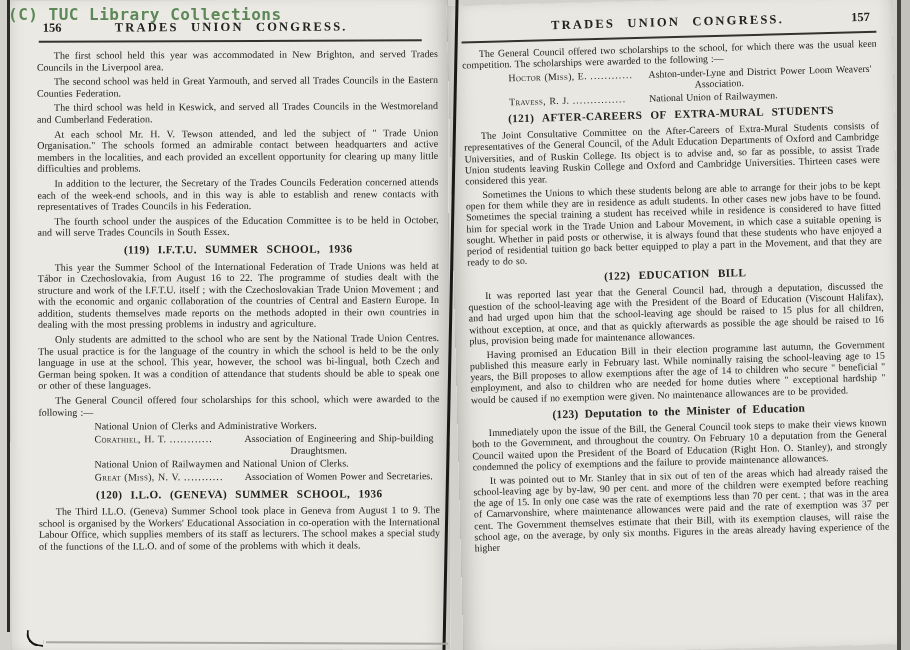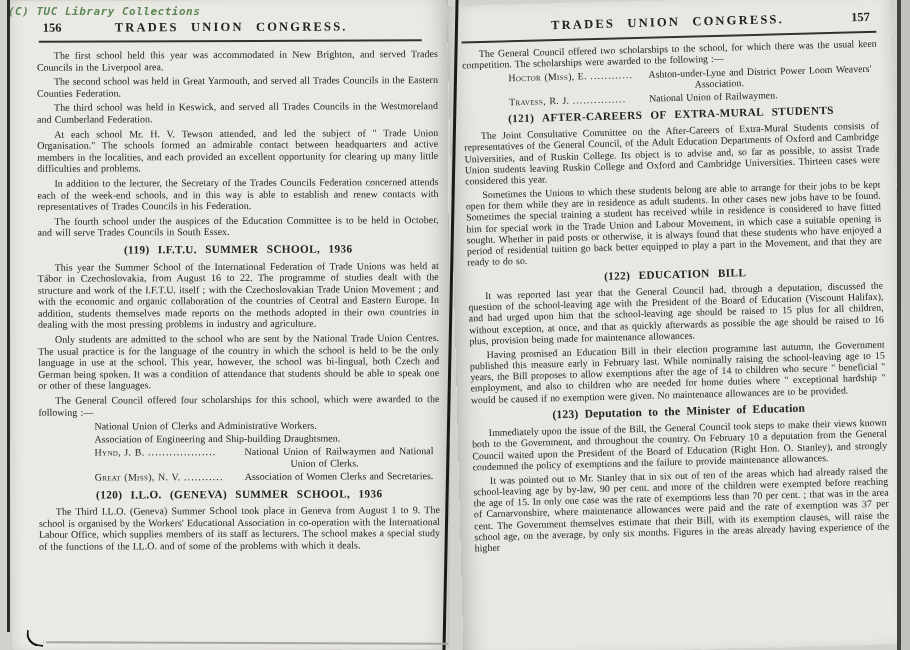--- a/index.html
+++ b/index.html
@@ -10,22 +10,22 @@
   }
   .stage{position:relative;width:910px;height:650px;background:#d2d1cc;overflow:hidden;}
 
   
   .edge-left{position:absolute;left:7px;top:0;width:3px;height:632px;background:#2b2b28;}
   .gutter-line{position:absolute;left:449px;top:-6px;width:2.5px;height:664px;background:#191917;transform:rotate(1.15deg);}
   .edge-right{position:absolute;left:897px;top:0;width:4px;height:650px;background:#45443f;}
   .far-right{position:absolute;left:901px;top:0;width:9px;height:650px;background:#c2c1bc;}
   .watermark{
     position:absolute;left:8px;top:5px;z-index:30;
-    font-family:"DejaVu Sans Mono",monospace;font-size:11px;font-weight:bold;
-    letter-spacing:.5px;color:#4e7d49;opacity:.9;font-style:italic;
+    font-family:"DejaVu Sans Mono",monospace;font-size:16px;font-weight:bold;
+    letter-spacing:.5px;color:#4e7d49;opacity:.9;
   }
   .curl{position:absolute;left:26px;bottom:4px;width:16px;height:13px;z-index:20;
     border:2.5px solid #161614;border-top:none;border-right:none;border-radius:0 0 0 13px;transform:rotate(6deg);}
   .bottom-line{position:absolute;left:46px;bottom:7px;width:402px;height:1.5px;background:#a7a6a1;transform:rotate(.2deg);z-index:19;}
 
   
   .page{position:absolute;top:0;height:650px;color:#23231f;overflow:hidden;}
   .page-left{
     left:10px;width:439px;background:#ebe9e3;transform:rotate(-.25deg);
     box-shadow:inset -18px 0 24px -16px rgba(0,0,0,.28), inset 10px 0 18px -12px rgba(0,0,0,.18);
@@ -88,29 +88,29 @@
       <h2 class="section-heading">(119)  I.F.T.U.  SUMMER  SCHOOL,  1936</h2>
       <p>This year the Summer School of the International Federation of Trade Unions was held at Tábor in Czechoslovakia, from August 16 to 22.  The programme of studies dealt with the structure and work of the I.F.T.U. itself ; with the Czechoslovakian Trade Union Movement ;  and with the economic and organic collaboration of the countries of Central and Eastern Europe.  In addition, students themselves made reports on the methods adopted in their own countries in dealing with the most pressing problems in industry and agriculture.</p>
       <p>Only students are admitted to the school who are sent by the National Trade Union Centres.  The usual practice is for the language of the country in which the school is held to be the only language in use at the school.  This year, however, the school was bi-lingual, both Czech and German being spoken.  It was a condition of attendance that students should be able to speak one or other of these languages.</p>
       <p>The General Council offered four scholarships for this school, which were awarded to the following :—</p>
 
       <div class="sch-list">
         <div class="sch-row">
           <span class="sch-org">National Union of Clerks and Administrative Workers.</span>
         </div>
         <div class="sch-row">
+          <span class="sch-name"><span>Corathiel, H. T.</span> <span class="leader">............</span></span>
           <span class="sch-org">Association of Engineering and Ship-building Draughtsmen.</span>
         </div>
         <div class="sch-row">
-          <span class="sch-name"><span>Hynd, J. B.</span> <span class="leader">...................</span></span>
           <span class="sch-org">National Union of Railwaymen and National Union of Clerks.</span>
         </div>
         <div class="sch-row">
           <span class="sch-name"><span>Great (Miss), N. V.</span> <span class="leader">...........</span></span>
-          <span class="sch-org">Association of Women Clerks and Secretaries.</span>
+          <span class="sch-org">Association of Women Power and Secretaries.</span>
         </div>
       </div>
 
       <h2 class="section-heading">(120)  I.L.O.  (GENEVA)  SUMMER  SCHOOL,  1936</h2>
       <p>The Third I.L.O. (Geneva) Summer School took place in Geneva from August 1 to 9.  The school is organised by the Workers' Educational Association in co-operation with the International Labour Office, which supplies members of its staff as lecturers.  The school makes a special study of the functions of the I.L.O. and of some of the problems with which it deals.</p>
     </div>
   </section>
 
   <section class="page page-right">
     <header class="page-header">

